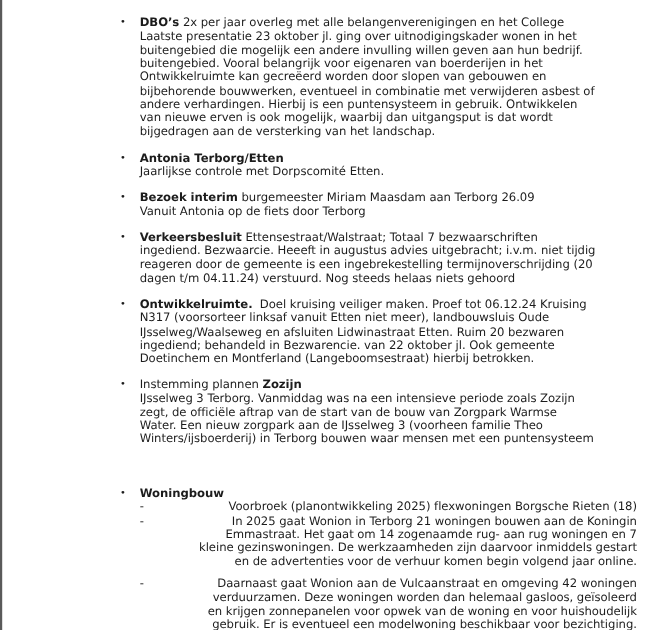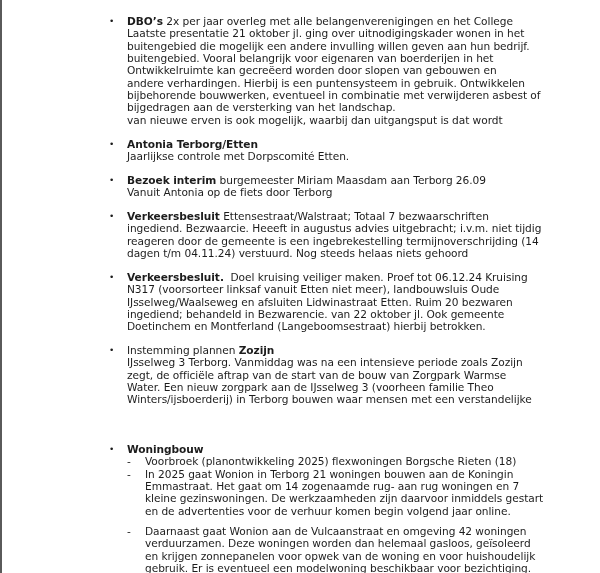--- a/index.html
+++ b/index.html
@@ -58,42 +58,42 @@
     }
     .sub .dash {
       position: absolute;
       left: 0;
       top: 0;
     }
     .sub .subtext {
       margin-left: 18px;
       white-space: nowrap;
     }
-    .sub .subtext .ln { display: block; }
+    .sub .subtext .ln { display: block; text-align: right; }
     .sub.gap { margin-top: 8px; }
   </style>
 </head>
 <body>
 
 <div class="left-edge"></div>
 
 <div class="page">
 
   <div class="item" style="top:15px;">
     <span class="bullet">•</span>
     <div class="content">
       <span class="ln"><b>DBO’s</b><span> 2x per jaar overleg met alle belangenverenigingen en het College</span></span>
-      <span class="ln">Laatste presentatie 21 oktober jl. ging over uitnodigingskader wonen in het</span>
+      <span class="ln">Laatste presentatie 23 oktober jl. ging over uitnodigingskader wonen in het</span>
       <span class="ln">buitengebied die mogelijk een andere invulling willen geven aan hun bedrijf.</span>
       <span class="ln">buitengebied. Vooral belangrijk voor eigenaren van boerderijen in het</span>
       <span class="ln">Ontwikkelruimte kan gecreëerd worden door slopen van gebouwen en</span>
+      <span class="ln">bijbehorende bouwwerken, eventueel in combinatie met verwijderen asbest of</span>
       <span class="ln">andere verhardingen. Hierbij is een puntensysteem in gebruik. Ontwikkelen</span>
-      <span class="ln">bijbehorende bouwwerken, eventueel in combinatie met verwijderen asbest of</span>
+      <span class="ln">van nieuwe erven is ook mogelijk, waarbij dan uitgangsput is dat wordt</span>
       <span class="ln">bijgedragen aan de versterking van het landschap.</span>
-      <span class="ln">van nieuwe erven is ook mogelijk, waarbij dan uitgangsput is dat wordt</span>
     </div>
   </div>
 
   <div class="item" style="top:138px;">
     <span class="bullet">•</span>
     <div class="content">
       <span class="ln"><b>Antonia Terborg/Etten</b></span>
       <span class="ln">Jaarlijkse controle met Dorpscomité Etten.</span>
     </div>
   </div>
@@ -104,44 +104,44 @@
       <span class="ln"><b>Bezoek interim</b><span> burgemeester Miriam Maasdam aan Terborg 26.09</span></span>
       <span class="ln">Vanuit Antonia op de fiets door Terborg</span>
     </div>
   </div>
 
   <div class="item" style="top:210px;">
     <span class="bullet">•</span>
     <div class="content">
       <span class="ln"><b>Verkeersbesluit</b><span> Ettensestraat/Walstraat; Totaal 7 bezwaarschriften</span></span>
       <span class="ln">ingediend. Bezwaarcie. Heeeft in augustus advies uitgebracht; i.v.m. niet tijdig</span>
-      <span class="ln">reageren door de gemeente is een ingebrekestelling termijnoverschrijding (14</span>
+      <span class="ln">reageren door de gemeente is een ingebrekestelling termijnoverschrijding (20</span>
       <span class="ln">dagen t/m 04.11.24) verstuurd. Nog steeds helaas niets gehoord</span>
     </div>
   </div>
 
   <div class="item" style="top:271px;">
     <span class="bullet">•</span>
     <div class="content">
-      <span class="ln"><b>Verkeersbesluit.</b><span style="white-space:pre">  Doel kruising veiliger maken. Proef tot 06.12.24 Kruising</span></span>
+      <span class="ln"><b>Ontwikkelruimte.</b><span style="white-space:pre">  Doel kruising veiliger maken. Proef tot 06.12.24 Kruising</span></span>
       <span class="ln">N317 (voorsorteer linksaf vanuit Etten niet meer), landbouwsluis Oude</span>
       <span class="ln">IJsselweg/Waalseweg en afsluiten Lidwinastraat Etten. Ruim 20 bezwaren</span>
       <span class="ln">ingediend; behandeld in Bezwarencie. van 22 oktober jl. Ook gemeente</span>
       <span class="ln">Doetinchem en Montferland (Langeboomsestraat) hierbij betrokken.</span>
     </div>
   </div>
 
   <div class="item" style="top:344px;">
     <span class="bullet">•</span>
     <div class="content">
       <span class="ln"><span style="white-space:pre">Instemming plannen </span><b>Zozijn</b></span>
       <span class="ln">IJsselweg 3 Terborg. Vanmiddag was na een intensieve periode zoals Zozijn</span>
       <span class="ln">zegt, de officiële aftrap van de start van de bouw van Zorgpark Warmse</span>
       <span class="ln">Water. Een nieuw zorgpark aan de IJsselweg 3 (voorheen familie Theo</span>
-      <span class="ln">Winters/ijsboerderij) in Terborg bouwen waar mensen met een verstandelijke</span>
+      <span class="ln">Winters/ijsboerderij) in Terborg bouwen waar mensen met een puntensysteem</span>
     </div>
   </div>
 
   <div class="item" style="top:443px;">
     <span class="bullet">•</span>
     <div class="content">
       <span class="ln"><b>Woningbouw</b></span>
     </div>
 
     <div class="sub">

